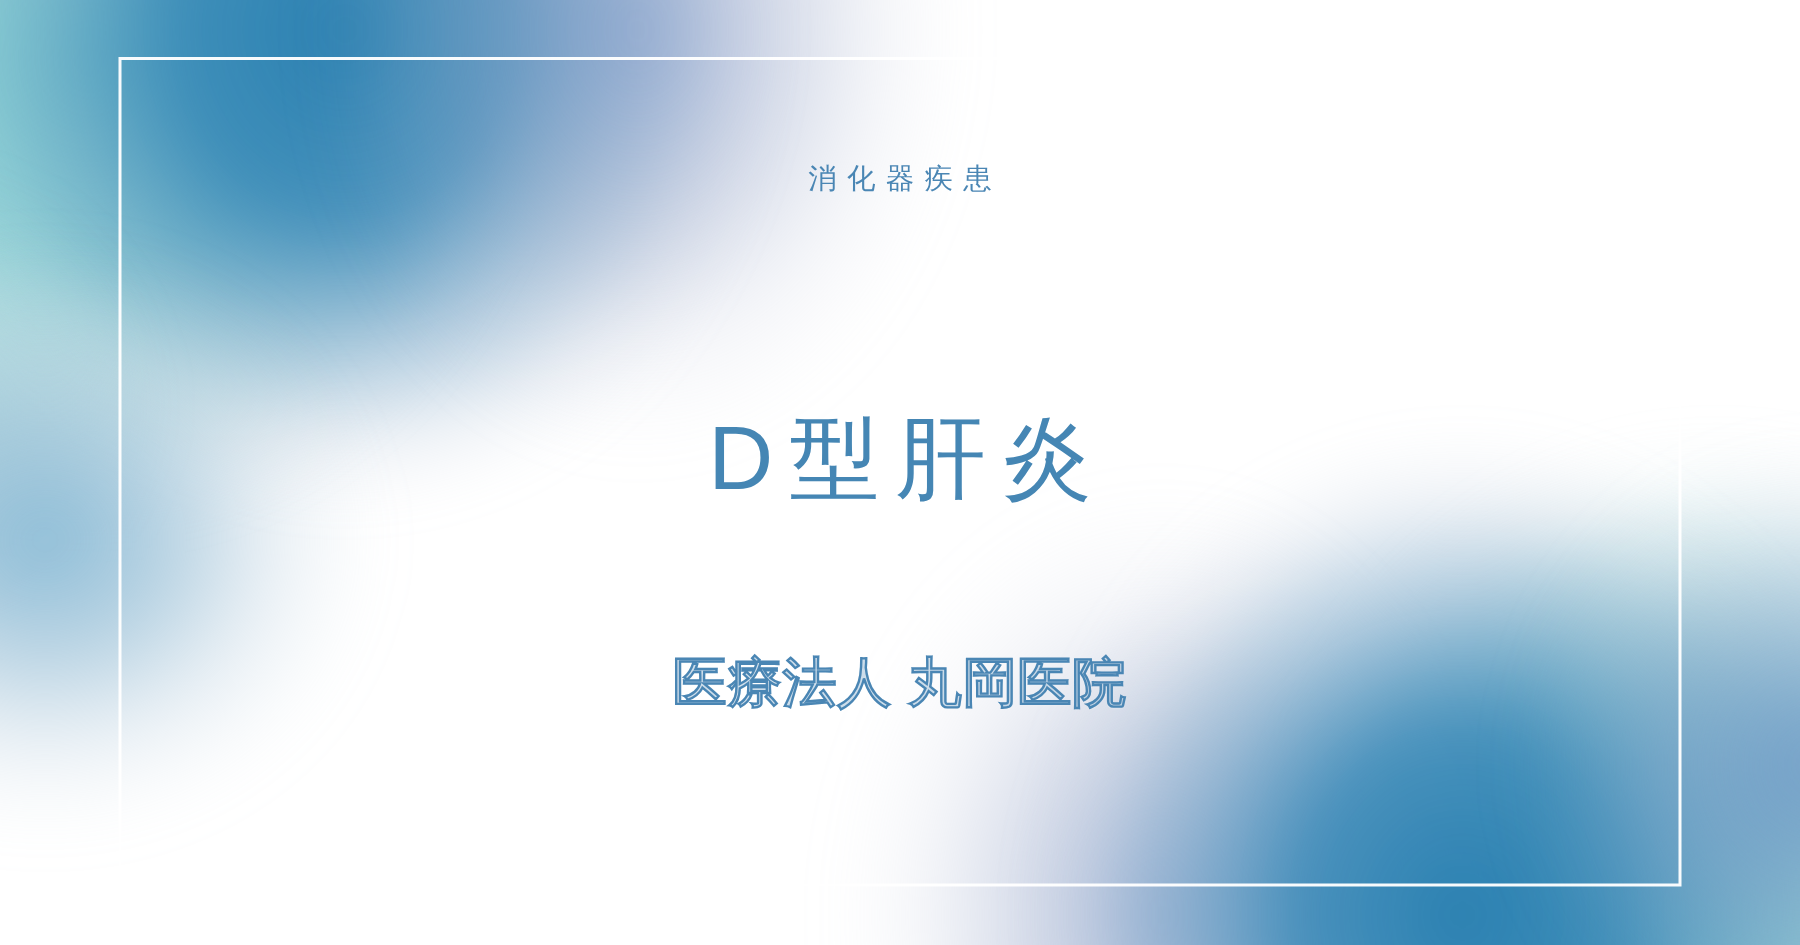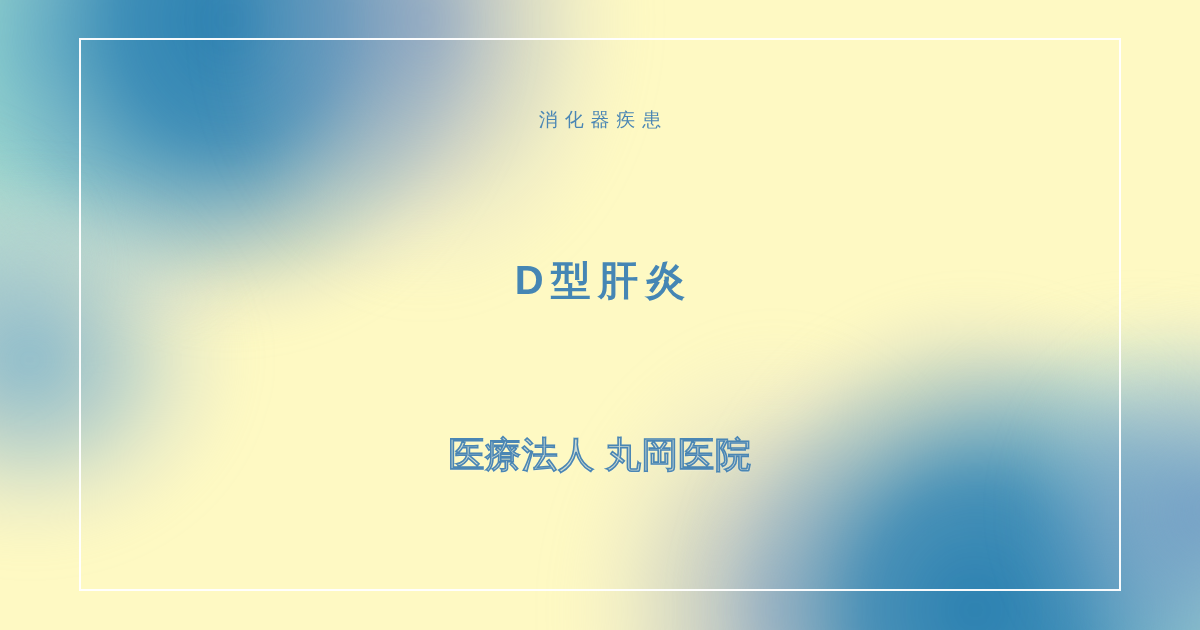--- a/index.html
+++ b/index.html
@@ -7,21 +7,21 @@
     margin: 0;
     padding: 0;
     background: #ebebeb;
   }
 
   #card {
     position: relative;
     width: 1200px;
     height: 630px;
     overflow: hidden;
-    background: #fef9c3;
+    background: #ffffff;
     font-family: "Liberation Sans", "DejaVu Sans", sans-serif;
     -webkit-font-smoothing: antialiased;
   }
 
   
   .blob {
     position: absolute;
     border-radius: 50%;
     pointer-events: none;
   }
@@ -173,22 +173,22 @@
     text-indent: 0.36em;
     color: #4a86b4;
     line-height: 1.3;
   }
 
   #title {
     position: absolute;
     left: 0;
     right: 0;
     top: 228px;
-    font-size: 40px;
-    font-weight: 700;
+    font-size: 60px;
+    font-weight: 400;
     letter-spacing: 0.18em;
     text-indent: 0.18em;
     color: #4586b4;
     line-height: 1.25;
   }
 
   #clinic {
     position: absolute;
     left: 0;
     right: 0;

